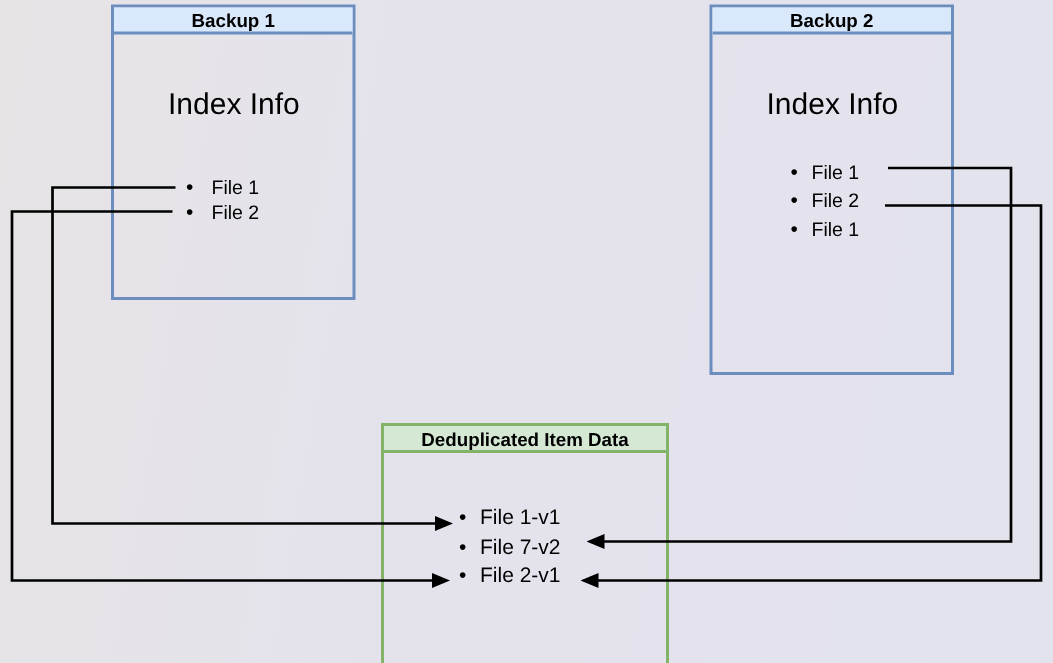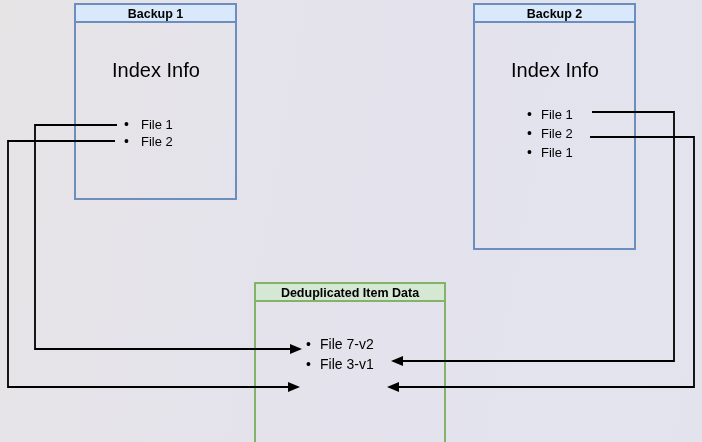--- a/index.html
+++ b/index.html
@@ -97,22 +97,23 @@
     <ul class="file-list">
       <li>File 1</li>
       <li>File 2</li>
       <li>File 1</li>
     </ul>
   </div>
 
   <div class="box green" id="dedup">
     <div class="box-header">Deduplicated Item Data</div>
     <ul class="file-list">
+      <li>File 1-v1</li>
       <li>File 7-v2</li>
-      <li>File 3-v1</li>
+      <li>File 2-v1</li>
     </ul>
   </div>
 
   <svg class="connectors" viewBox="0 0 702 442" xmlns="http://www.w3.org/2000/svg">
     <defs>
       <marker id="arrow" markerUnits="userSpaceOnUse" markerWidth="12" markerHeight="10" viewBox="0 0 12 10" refX="9" refY="5" orient="auto">
         <path class="arrowhead" d="M0,0 L12,5 L0,10 Z"></path>
       </marker>
     </defs>
     <path class="wire" marker-end="url(#arrow)" d="M117,125 L35,125 L35,349 L299,349"></path>

